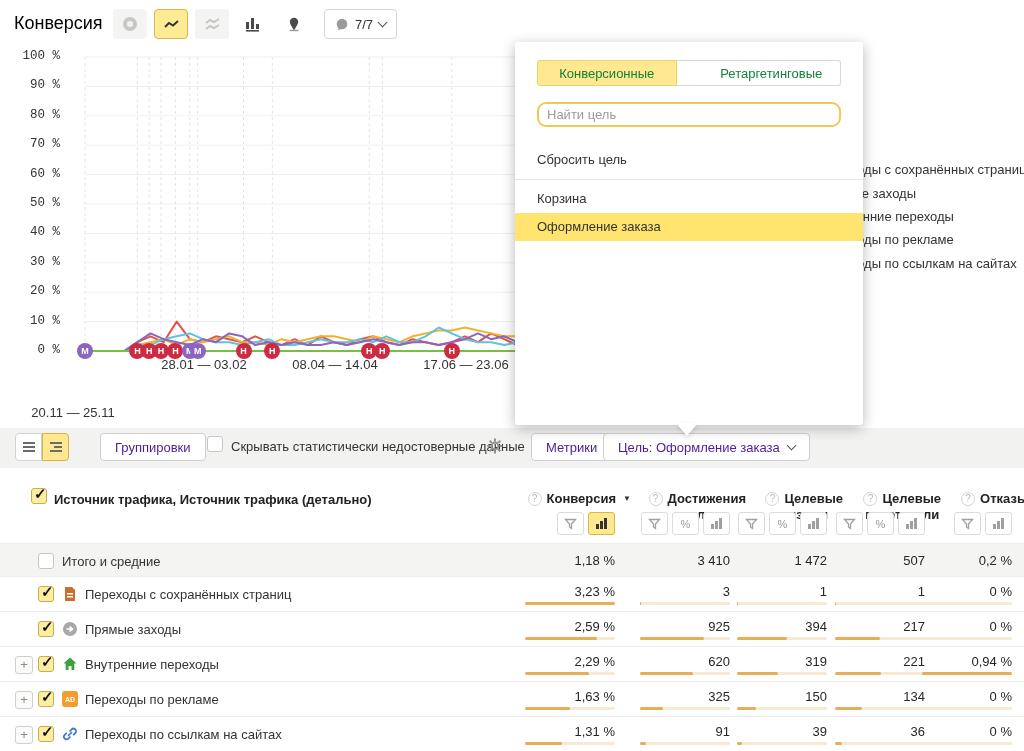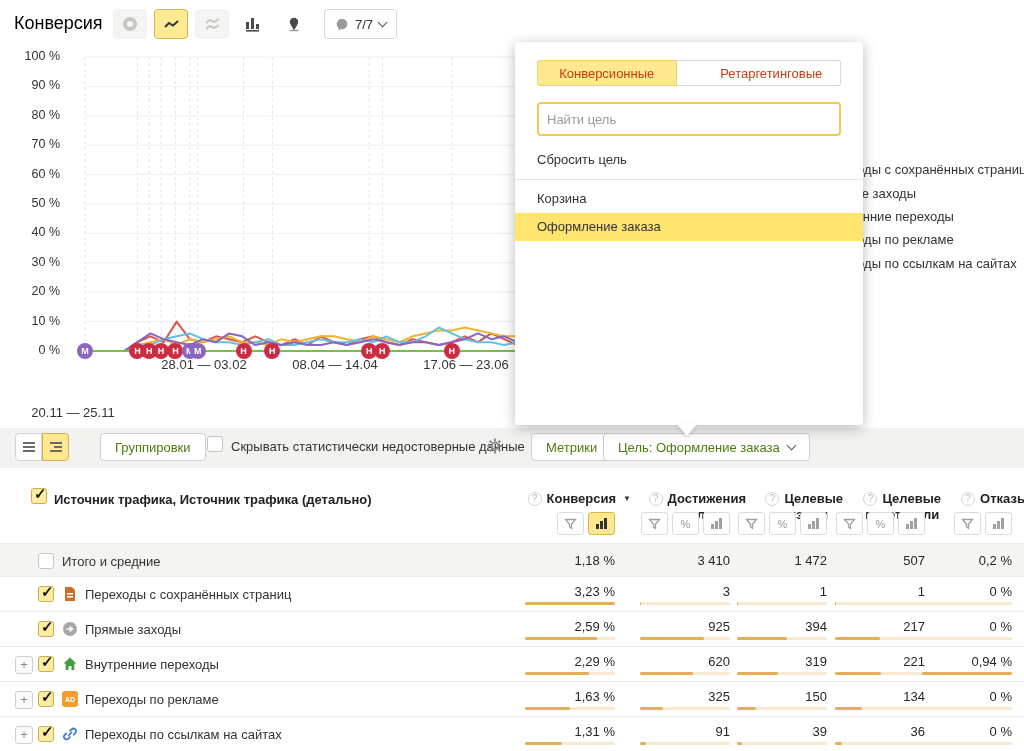--- a/index.html
+++ b/index.html
@@ -16,21 +16,21 @@
   .tbtn.dim { background:#f4f4f2; }
   .tbtn.sel { background:#ffeb94; border-color:#d9b64a; }
   .chip { height:30px; border:1px solid #d5d5d5; border-radius:4px; background:#fff;
     display:flex; align-items:center; gap:6px; padding:0 10px; margin-left:6px; }
   .chev { width:7px; height:7px; border-right:1.6px solid #555; border-bottom:1.6px solid #555;
     transform:rotate(45deg); margin-top:-4px; }
 
   
   #chart-svg { left:0; top:0; z-index:1; }
   .ytick { position:absolute; left:8px; width:52px; text-align:right; font-size:12.5px;
-    color:#333; z-index:2; }
+    color:#333; z-index:2;font-family:Liberation Mono, monospace; }
   .xtick { position:absolute; width:130px; text-align:center; font-size:13px; color:#333;
     top:357px; z-index:2; }
   .marker { position:absolute; width:16px; height:16px; border-radius:50%; color:#fff;
     font-size:9px; font-weight:bold; display:flex; align-items:center; justify-content:center;
     z-index:6; }
   .marker.M { background:#8a66c0; }
   .marker.H { background:#cc2b41; }
   .marker:after { content:""; position:absolute; left:1px; bottom:-3px; width:0; height:0;
     border-left:5px solid transparent; border-right:2px solid transparent;
     border-top:6px solid inherit; }
@@ -41,38 +41,38 @@
   .swatch { width:20px; height:3px; border-radius:2px; margin-right:8px; flex:none; }
 
   
   #goal-popup { left:515px; top:42px; width:348px; height:383px; background:#fff;
     border-radius:3px; box-shadow:0 3px 14px rgba(0,0,0,.28); z-index:40; }
   #goal-tail { left:676px; top:423px; width:0; height:0; border-left:11px solid transparent;
     border-right:11px solid transparent; border-top:13px solid #fff; z-index:41;
     filter:drop-shadow(0 2px 2px rgba(0,0,0,.12)); }
   .tabs { position:absolute; left:22px; top:18px; width:304px; height:26px; display:flex; }
   .tab { flex:1; display:flex; align-items:center; justify-content:center; font-size:13px;
-    color:#c2410c; }
+    color:#15803d; }
   .tab.on { background:#ffe88f; border:1px solid #ecd26a; border-radius:3px 0 0 3px; }
   .tab.off { background:#fff; border:1px solid #d8d8d8; border-left:none;
     border-radius:0 3px 3px 0;padding-left:26px; }
-  #goal-search { position:absolute; left:22px; top:60px; width:304px; height:34px;
-    border:2px solid #f1ca53; border-radius:4px; padding:0 8px; font-size:13px;
+  #goal-search { position:absolute; left:22px; top:60px; width:304px; height:25px;
+    border:2px solid #f1ca53; border-radius:9px; padding:0 8px; font-size:13px;
     font-family:"Liberation Sans", sans-serif; color:#333; outline:none; }
   #goal-search::placeholder { color:#9b9b9b; }
   .menu { position:absolute; left:0; top:104px; width:348px; }
   .mi { height:28px; line-height:28px; padding-left:22px; font-size:13px; color:#333;
     cursor:pointer; }
   .mi.sel { background:#ffe470; }
   .mdiv { height:1px; background:#e6e6e6; margin:5px 0; }
 
   
   #strip { left:0; top:428px; width:1024px; height:40px; background:#f2f2f0; z-index:5; }
   .btn { position:absolute; height:28px; border:1px solid #cfcfcf; border-radius:4px;
-    background:#fff; padding:0 14px; font-size:13px; color:#4d7c0f; display:flex;
+    background:#fff; padding:0 14px; font-size:13px; color:#4c1d95; display:flex;
     align-items:center; gap:8px; }
   .seg { position:absolute; left:15px; top:5px; display:flex; }
   .segbtn { width:27px; height:28px; border:1px solid #d2d2d2; background:#fff;
     display:flex; align-items:center; justify-content:center; }
   .segbtn:first-child { border-radius:4px 0 0 4px; }
   .segbtn.on { background:#ffe88f; border-color:#d4b14a; border-radius:0 4px 4px 0; }
   .bars3 { display:flex; flex-direction:column; gap:2px; }
   .bars3 i { display:block; width:12px; height:2px; background:#6b6b6b; }
   .bars3.tree i:nth-child(2){ width:8px; margin-left:4px; }
   .cbx { width:16px; height:16px; border:1px solid #c6c6c6; border-radius:3px; background:#fff;

